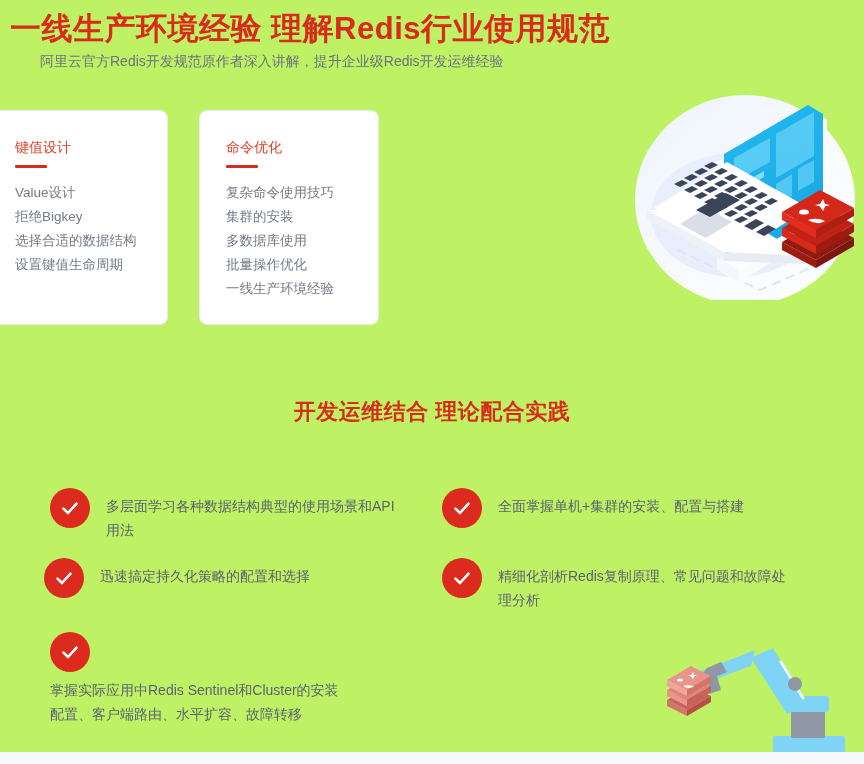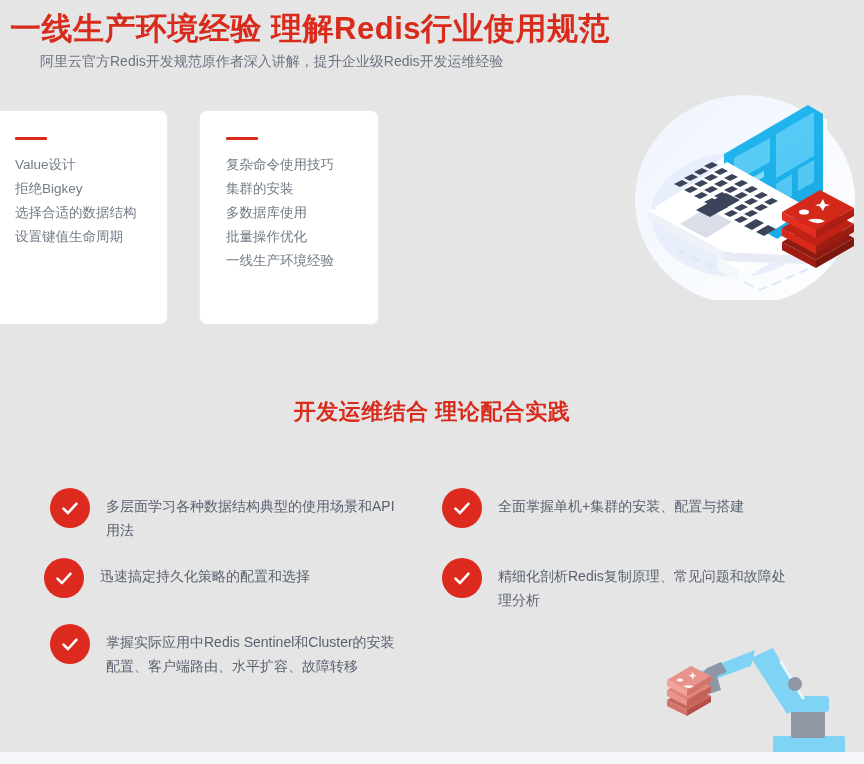--- a/index.html
+++ b/index.html
@@ -15,21 +15,21 @@
     font-family: "Liberation Sans", "DejaVu Sans", sans-serif;
     background: #ffffff;
     position: relative;
     -webkit-font-smoothing: antialiased;
   }
 
   .page {
     position: relative;
     width: 864px;
     height: 764px;
-    background: #e5e5e5;
+    background: #bef264;
     overflow: hidden;
   }
 
   
   .bottom-band {
     position: absolute;
     left: 0;
     bottom: 0;
     width: 864px;
     height: 12px;
@@ -168,21 +168,21 @@
     font-size: 14px;
     line-height: 24px;
     color: #5a6270;
     padding-top: 6px;
     max-width: 300px;
   }
 
   
   .ben-l0 { left: 50px;  top: 0px;   }
   .ben-l1 { left: 44px;  top: 70px;  }
-  .ben-l2 { left: 50px;  top: 136px; }
+  .ben-l2 { left: 50px;  top: 144px; flex-direction: column; }
   
   .ben-r0 { left: 10px;  top: 0px;   }
   .ben-r1 { left: 10px;  top: 70px;  }
 
   
   .robot-illo {
     position: absolute;
     left: 655px;
     top: 640px;
     width: 200px;
@@ -296,28 +296,30 @@
         <ellipse cx="22" cy="14" rx="5" ry="2.6"></ellipse>
         <path d="M38 6 l3 -5 l2 5 l5 1 l-5 1.5 l-2 4.5 l-3 -4.5 l-5 -1.5 Z"></path>
         <path d="M26 22 q9 -3 17 1 q-8 5 -17 -1 Z"></path>
       </g>
     </g>
   </svg>
 
   <div class="cards">
 
     <div class="card">
+      <div class="card-title">键值设计</div>
       <div class="card-rule"></div>
       <div class="card-item">Value设计</div>
       <div class="card-item">拒绝Bigkey</div>
       <div class="card-item">选择合适的数据结构</div>
       <div class="card-item">设置键值生命周期</div>
     </div>
 
     <div class="card">
+      <div class="card-title">命令优化</div>
       <div class="card-rule"></div>
       <div class="card-item">复杂命令使用技巧</div>
       <div class="card-item">集群的安装</div>
       <div class="card-item">多数据库使用</div>
       <div class="card-item">批量操作优化</div>
       <div class="card-item">一线生产环境经验</div>
     </div>
 
 
   </div>

